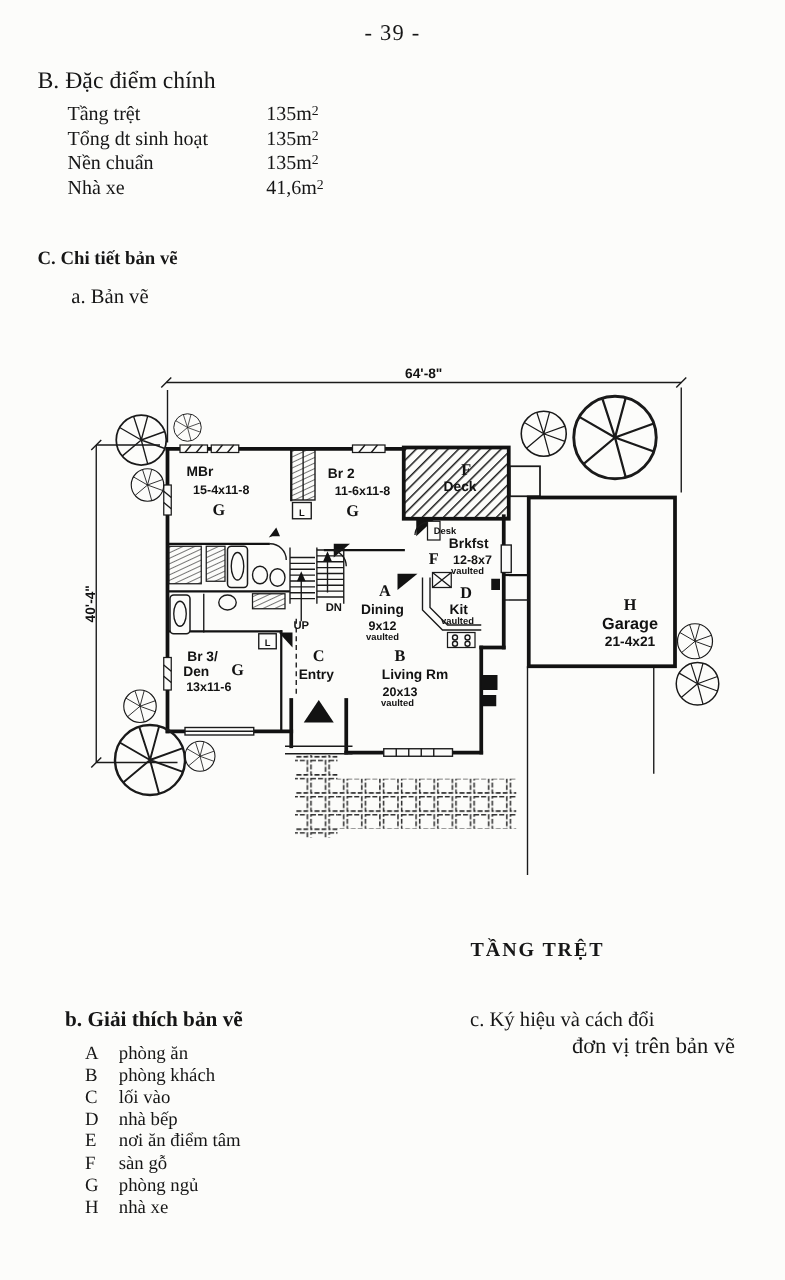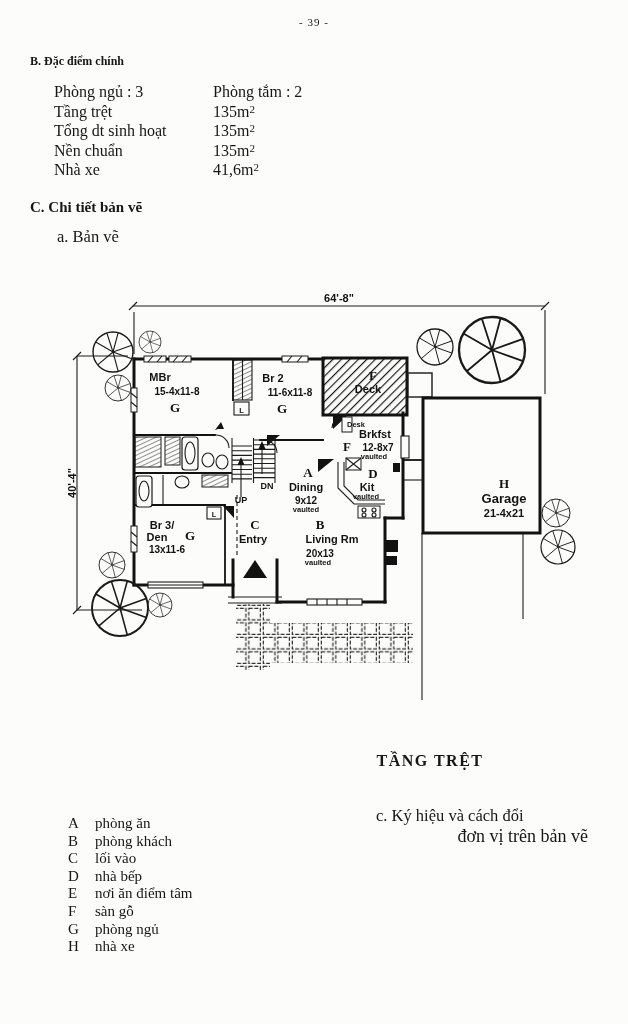--- a/index.html
+++ b/index.html
@@ -3,22 +3,22 @@
 <meta charset="utf-8">
 <style>
   html,body{margin:0;padding:0;}
   body{
     width:628px;height:1024px;position:relative;
     background:#fcfcfa;color:#161616;
     font-family:"Liberation Serif","DejaVu Serif",serif;
     overflow:hidden;
   }
   .pageno{position:absolute;top:16px;left:0;width:628px;text-align:center;
-    font-size:11px;letter-spacing:1px;}
-  .hB{position:absolute;left:30px;top:54px;font-size:12px;font-weight:bold;margin:0;}
+    font-size:18px;letter-spacing:1px;}
+  .hB{position:absolute;left:30px;top:54px;font-size:19px;font-weight:normal;margin:0;}
   .hC{position:absolute;left:30px;top:199px;font-size:15px;font-weight:bold;margin:0;}
   .hA{position:absolute;left:57px;top:227px;font-size:16.5px;font-weight:normal;margin:0;}
   .specs{position:absolute;left:54px;top:82px;font-size:16px;line-height:19.5px;}
   .srow{position:relative;height:19.5px;width:380px;white-space:nowrap;}
   .srow .v2{position:absolute;left:159px;top:0;}
   .srow sup{font-size:11px;vertical-align:4px;line-height:0;}
   svg.plan{position:absolute;left:30px;top:288px;}
   .caption{position:absolute;left:330px;top:752px;width:200px;text-align:center;
     font-size:16px;font-weight:600;letter-spacing:1.5px;}
   .legend{position:absolute;left:52px;top:806px;}
@@ -49,24 +49,20 @@
 </style>
 </head>
 <body>
 
 <div class="pageno">- 39 -</div>
 
 <h2 class="hB">B. Đặc điểm chính</h2>
 
 <div class="specs">
   <div class="srow">
-    <span>Phòng ngủ : 3</span>
-    <span class="v2">Phòng tắm : 2</span>
-  </div>
-  <div class="srow">
     <span>Tầng trệt</span>
     <span class="v2"><span>135m</span><sup>2</sup></span>
   </div>
   <div class="srow">
     <span>Tổng dt sinh hoạt</span>
     <span class="v2"><span>135m</span><sup>2</sup></span>
   </div>
   <div class="srow">
     <span>Nền chuẩn</span>
     <span class="v2"><span>135m</span><sup>2</sup></span>
@@ -315,20 +311,21 @@
     <text x="184" y="228.5" class="pl t7">L</text>
 
     <text x="211" y="215" class="pl t9">UP</text>
     <text x="237" y="201" class="pl t9">DN</text>
   </g>
 </svg>
 
 <div class="caption">TẦNG TRỆT</div>
 
 <div class="legend">
+  <h3>b. Giải thích bản vẽ</h3>
   <div class="items">
     <div class="lrow"><span class="k">A</span><span>phòng ăn</span></div>
     <div class="lrow"><span class="k">B</span><span>phòng khách</span></div>
     <div class="lrow"><span class="k">C</span><span>lối vào</span></div>
     <div class="lrow"><span class="k">D</span><span>nhà bếp</span></div>
     <div class="lrow"><span class="k">E</span><span>nơi ăn điểm tâm</span></div>
     <div class="lrow"><span class="k">F</span><span>sàn gỗ</span></div>
     <div class="lrow"><span class="k">G</span><span>phòng ngủ</span></div>
     <div class="lrow"><span class="k">H</span><span>nhà xe</span></div>
   </div>

